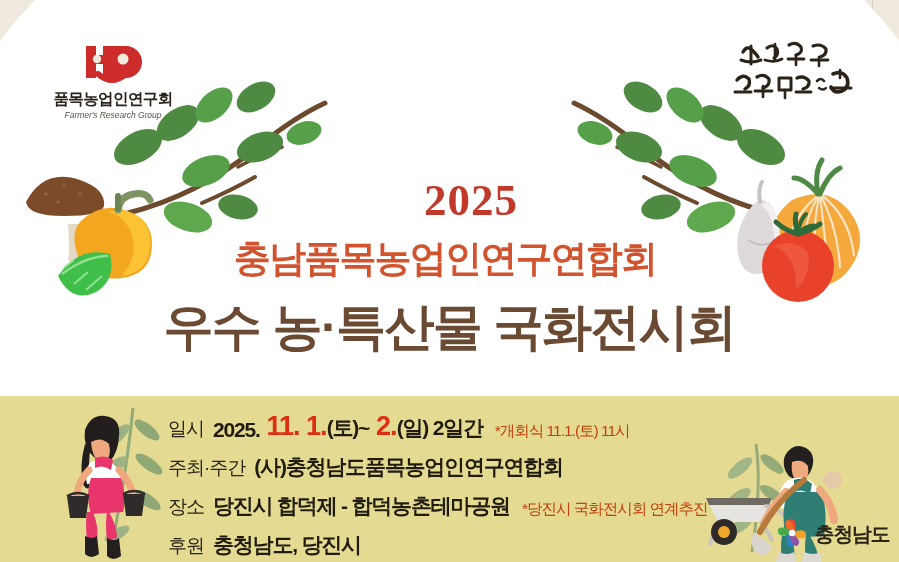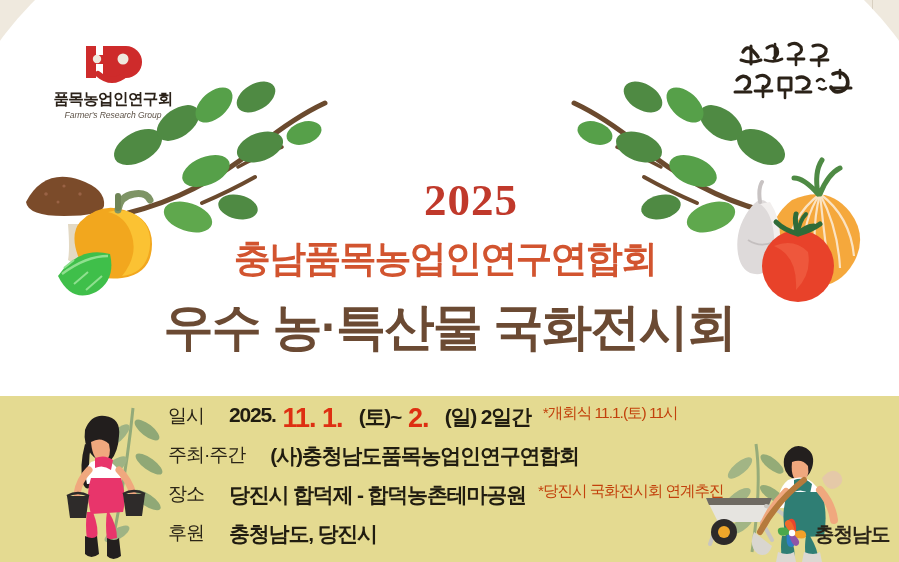--- a/index.html
+++ b/index.html
@@ -59,23 +59,23 @@
     position:absolute;left:0;right:9px;top:240px;text-align:center;
     font-size:37px;font-weight:bold;color:#D2542F;letter-spacing:-1.8px;line-height:1;
   }
   .t-main{
     position:absolute;left:0;right:0;top:300px;text-align:center;
     font-size:50px;font-weight:bold;color:#6B4A33;letter-spacing:-1.6px;line-height:1.1;
   }
 
   
   .info{position:absolute;left:168px;top:403px;width:640px;}
-  .row{height:39px;display:flex;align-items:flex-start;white-space:nowrap;color:#2B2517;}
+  .row{height:39px;display:flex;align-items:flex-end;white-space:nowrap;color:#2B2517;}
   .lab{font-size:19px;font-weight:normal;letter-spacing:-1px;margin-right:9px;color:#2B2517;}
-  .val{font-size:21px;font-weight:bold;letter-spacing:-1.2px;color:#201C10;margin-left:16px;}
+  .val{font-size:21px;font-weight:bold;letter-spacing:-1.2px;color:#201C10;}
   .red{color:#DE2F11;font-weight:bold;font-size:27px;letter-spacing:-1px;}
   .note{font-size:15.5px;font-weight:normal;letter-spacing:-1px;margin-left:12px;color:#c2410c;}
 
   
   .cn-logo{position:absolute;right:10px;bottom:14px;display:flex;align-items:flex-end;gap:6px;}
   .cn-text{font-size:20px;font-weight:bold;color:#2A2418;letter-spacing:-1.4px;}
 
   svg{overflow:visible;}
   .deco{position:absolute;}
 </style>

